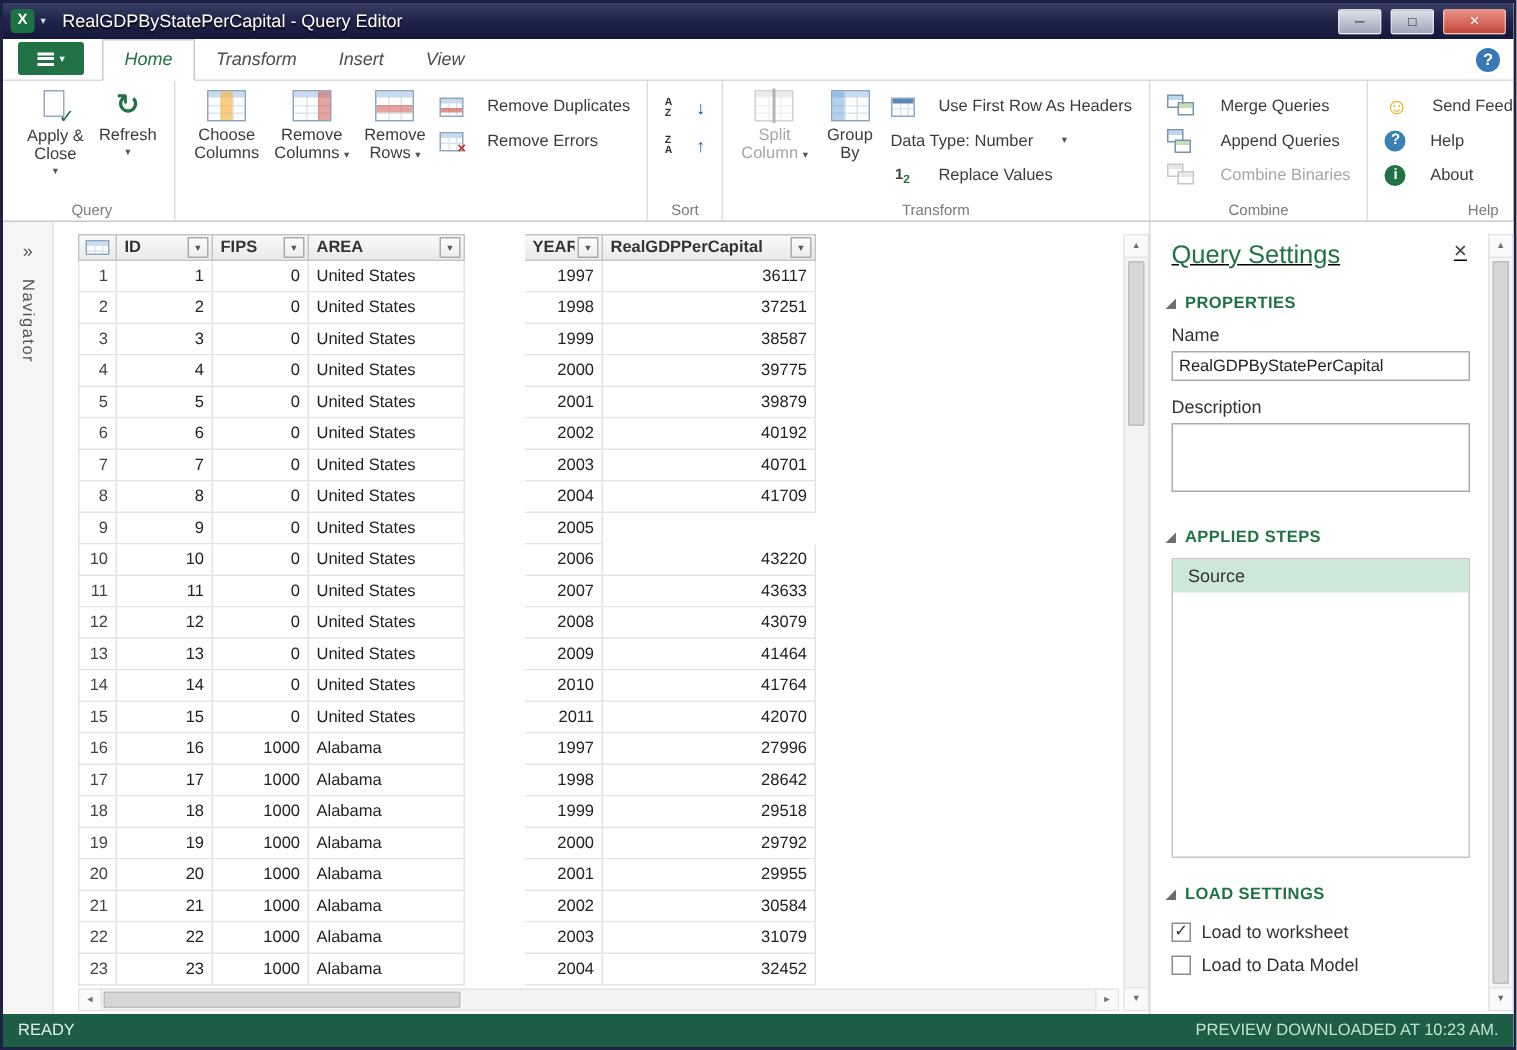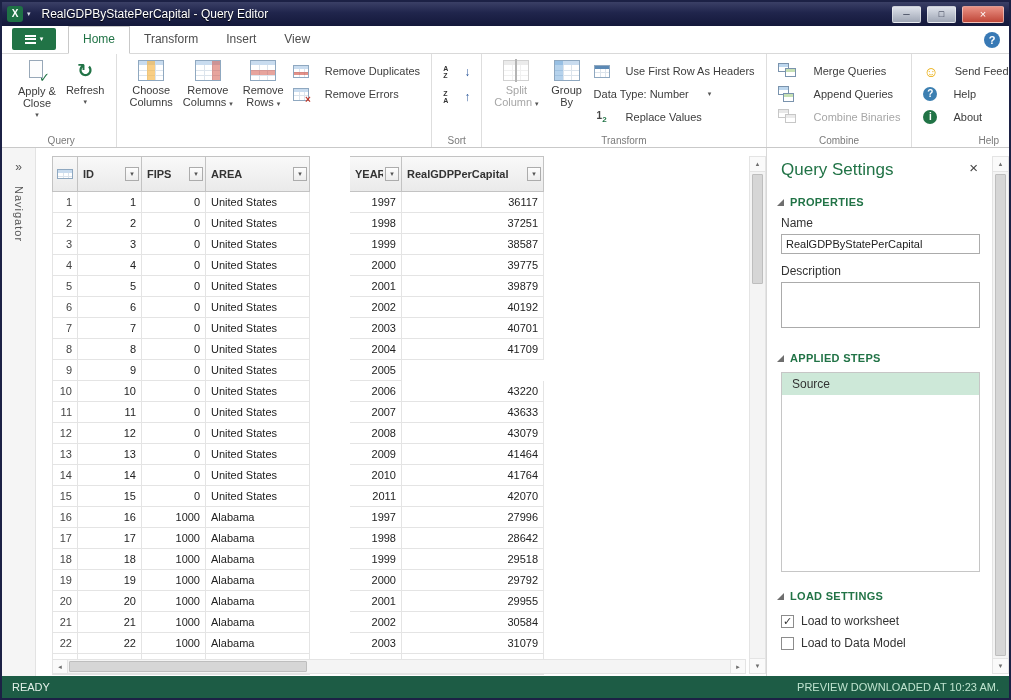--- a/index.html
+++ b/index.html
@@ -14,21 +14,21 @@
   .title-text{font-size:12px;margin-left:7px;white-space:nowrap;text-shadow:0 1px 1px #000;}
   .tspacer{flex:1;}
   .wbtn{height:17px;width:29px;margin-left:2px;border:1px solid rgba(255,255,255,.45);border-radius:2px;background:linear-gradient(#dde1e9,#9fa6b5);color:#1c2238;font-size:9px;display:flex;align-items:center;justify-content:center;}
   .wbtn.close{width:42px;background:linear-gradient(#ea9184,#bf4638);color:#fff;font-size:11px;}
 
   
   .tabrow{height:28px;flex:0 0 28px;background:#fff;border-bottom:1px solid #d9d9d9;display:flex;align-items:flex-end;padding-left:8px;position:relative;}
   .file-btn{width:44px;height:22px;background:#217346;border-radius:2px;margin:0 12px 3px 2px;display:flex;align-items:center;justify-content:center;gap:4px;cursor:default;}
   .burger{width:11px;height:9px;border-top:2px solid #fff;border-bottom:2px solid #fff;background:linear-gradient(#fff,#fff) center/100% 2px no-repeat;}
   .file-caret{color:#fff;font-size:7px;}
-  .tab{padding:5px 14px 7px;font-size:12px;color:#4d4d4d;}
+  .tab{padding:5px 14px 7px;font-size:12px;color:#4d4d4d;font-style:italic;}
   .tab.active{border:1px solid #c9c9c9;border-bottom:1px solid #fff;background:#fff;color:#217346;margin-bottom:-1px;}
   .ribbon-help{position:absolute;right:9px;top:6px;width:16px;height:16px;border-radius:50%;background:#3879b5;color:#fff;font-size:11px;font-weight:bold;text-align:center;line-height:16px;}
 
   
   .ribbon{height:94px;flex:0 0 94px;display:flex;background:#fff;border-bottom:1px solid #c9c9c9;padding-left:4px;}
   .rgroup{position:relative;border-right:1px solid #dedede;padding:3px 7px 14px 7px;}
   .grow{display:flex;align-items:flex-start;}
   .glabel{position:absolute;bottom:1px;left:0;right:0;text-align:center;font-size:10px;color:#7a7a7a;}
   .bigbtn{display:flex;flex-direction:column;align-items:center;padding:3px 5px 0;min-width:46px;gap:3px;}
   .lbl{font-size:11px;line-height:12px;color:#3c3c3c;text-align:center;white-space:nowrap;}
@@ -77,21 +77,21 @@
   .smiley{font-size:15px;line-height:15px;color:#e8a800;flex:0 0 15px;}
 
   
   .main{flex:1;display:flex;min-height:0;background:#fff;}
   .navstrip{width:34px;flex:0 0 34px;background:#f5f5f5;border-right:1px solid #e3e3e3;display:flex;flex-direction:column;align-items:center;padding-top:12px;gap:12px;}
   .nav-expand{font-size:12px;color:#555;}
   .nav-label{writing-mode:vertical-rl;font-size:11px;color:#555;letter-spacing:1px;}
   .table-region{flex:1;position:relative;padding:8px 0 0 16px;overflow:hidden;}
 
   .qtable{width:452px;}
-  .thead{display:flex;height:36px;}
+  .thead{display:flex;height:18px;}
   .hcell{border:1px solid #c3c3c3;border-left:none;background:linear-gradient(#f9f9f9,#eaeaea);display:flex;align-items:center;padding:0 2px 0 5px;font-size:11px;font-weight:bold;color:#333;}
   .hcell.c0{border-left:1px solid #c3c3c3;justify-content:center;padding:0;}
   .hlabel{flex:1;text-align:left;overflow:hidden;white-space:nowrap;}
   .filterbtn{width:14px;height:14px;border:1px solid #acacac;background:linear-gradient(#fdfdfd,#ededed);font-size:7px;color:#555;display:flex;align-items:center;justify-content:center;margin-left:2px;flex:0 0 14px;}
   .corner-ico{width:13px;height:10px;}
   .trow{display:flex;height:21px;}
   .tcell{border-right:1px solid #e4e4e4;border-bottom:1px solid #e4e4e4;font-size:11px;color:#222;padding:0 5px;display:flex;align-items:center;white-space:nowrap;overflow:hidden;background:#fff;}
   .c0{width:26px;flex:0 0 26px;}
   .tcell.c0{border-left:1px solid #e4e4e4;justify-content:flex-end;color:#444;}
   .c1{width:64px;flex:0 0 64px;}
@@ -109,21 +109,21 @@
   .vthumb{position:absolute;left:2px;right:2px;top:17px;height:110px;background:#d6d6d6;border:1px solid #bebebe;border-radius:1px;}
   .vthumb.full{bottom:17px;height:auto;}
   .hscroll{position:absolute;left:16px;right:3px;bottom:2px;height:15px;background:#f4f4f4;border:1px solid #e4e4e4;}
   .harrow{position:absolute;top:0;bottom:0;width:15px;display:flex;align-items:center;justify-content:center;font-size:6px;color:#6e6e6e;background:#fafafa;}
   .harrow.left{left:0;border-right:1px solid #e4e4e4;}
   .harrow.right{right:0;border-left:1px solid #e4e4e4;}
   .hthumb{position:absolute;left:16px;top:1px;bottom:1px;width:238px;background:#d6d6d6;border:1px solid #bebebe;border-radius:1px;}
 
   
   .settings{width:226px;flex:0 0 226px;border-left:1px solid #d8d8d8;padding:12px 12px 6px 14px;display:flex;flex-direction:column;overflow:hidden;background:#fff;}
-  .settings-head{display:flex;align-items:flex-start;margin-bottom:14px;}
+  .settings-head{display:flex;align-items:flex-start;margin-bottom:14px;text-decoration:underline;}
   .settings-title{font-size:17px;color:#217346;flex:1;font-weight:400;}
   .panel-close{color:#444;font-size:15px;line-height:16px;padding:0 2px;}
   .section-h{display:flex;align-items:center;gap:6px;color:#217346;font-weight:bold;font-size:11px;margin:2px 0 8px;letter-spacing:.3px;}
   .tri{width:0;height:0;border-left:7px solid transparent;border-bottom:7px solid #6e6e6e;margin-left:-4px;}
   .field-label{font-size:12px;color:#333;margin-bottom:4px;}
   .name-input{width:100%;height:20px;border:1px solid #ababab;font-size:11px;padding:1px 4px;color:#222;font-family:inherit;margin-bottom:10px;}
   .desc-box{width:100%;height:46px;border:1px solid #ababab;resize:none;font-family:inherit;font-size:11px;margin-bottom:22px;}
   .steps-box{border:1px solid #c6c6c6;height:200px;margin-bottom:16px;background:#fff;overflow:hidden;}
   .step{height:22px;display:flex;align-items:center;padding:0 10px;font-size:12px;color:#333;}
   .step.selected{background:#cde8d8;}

